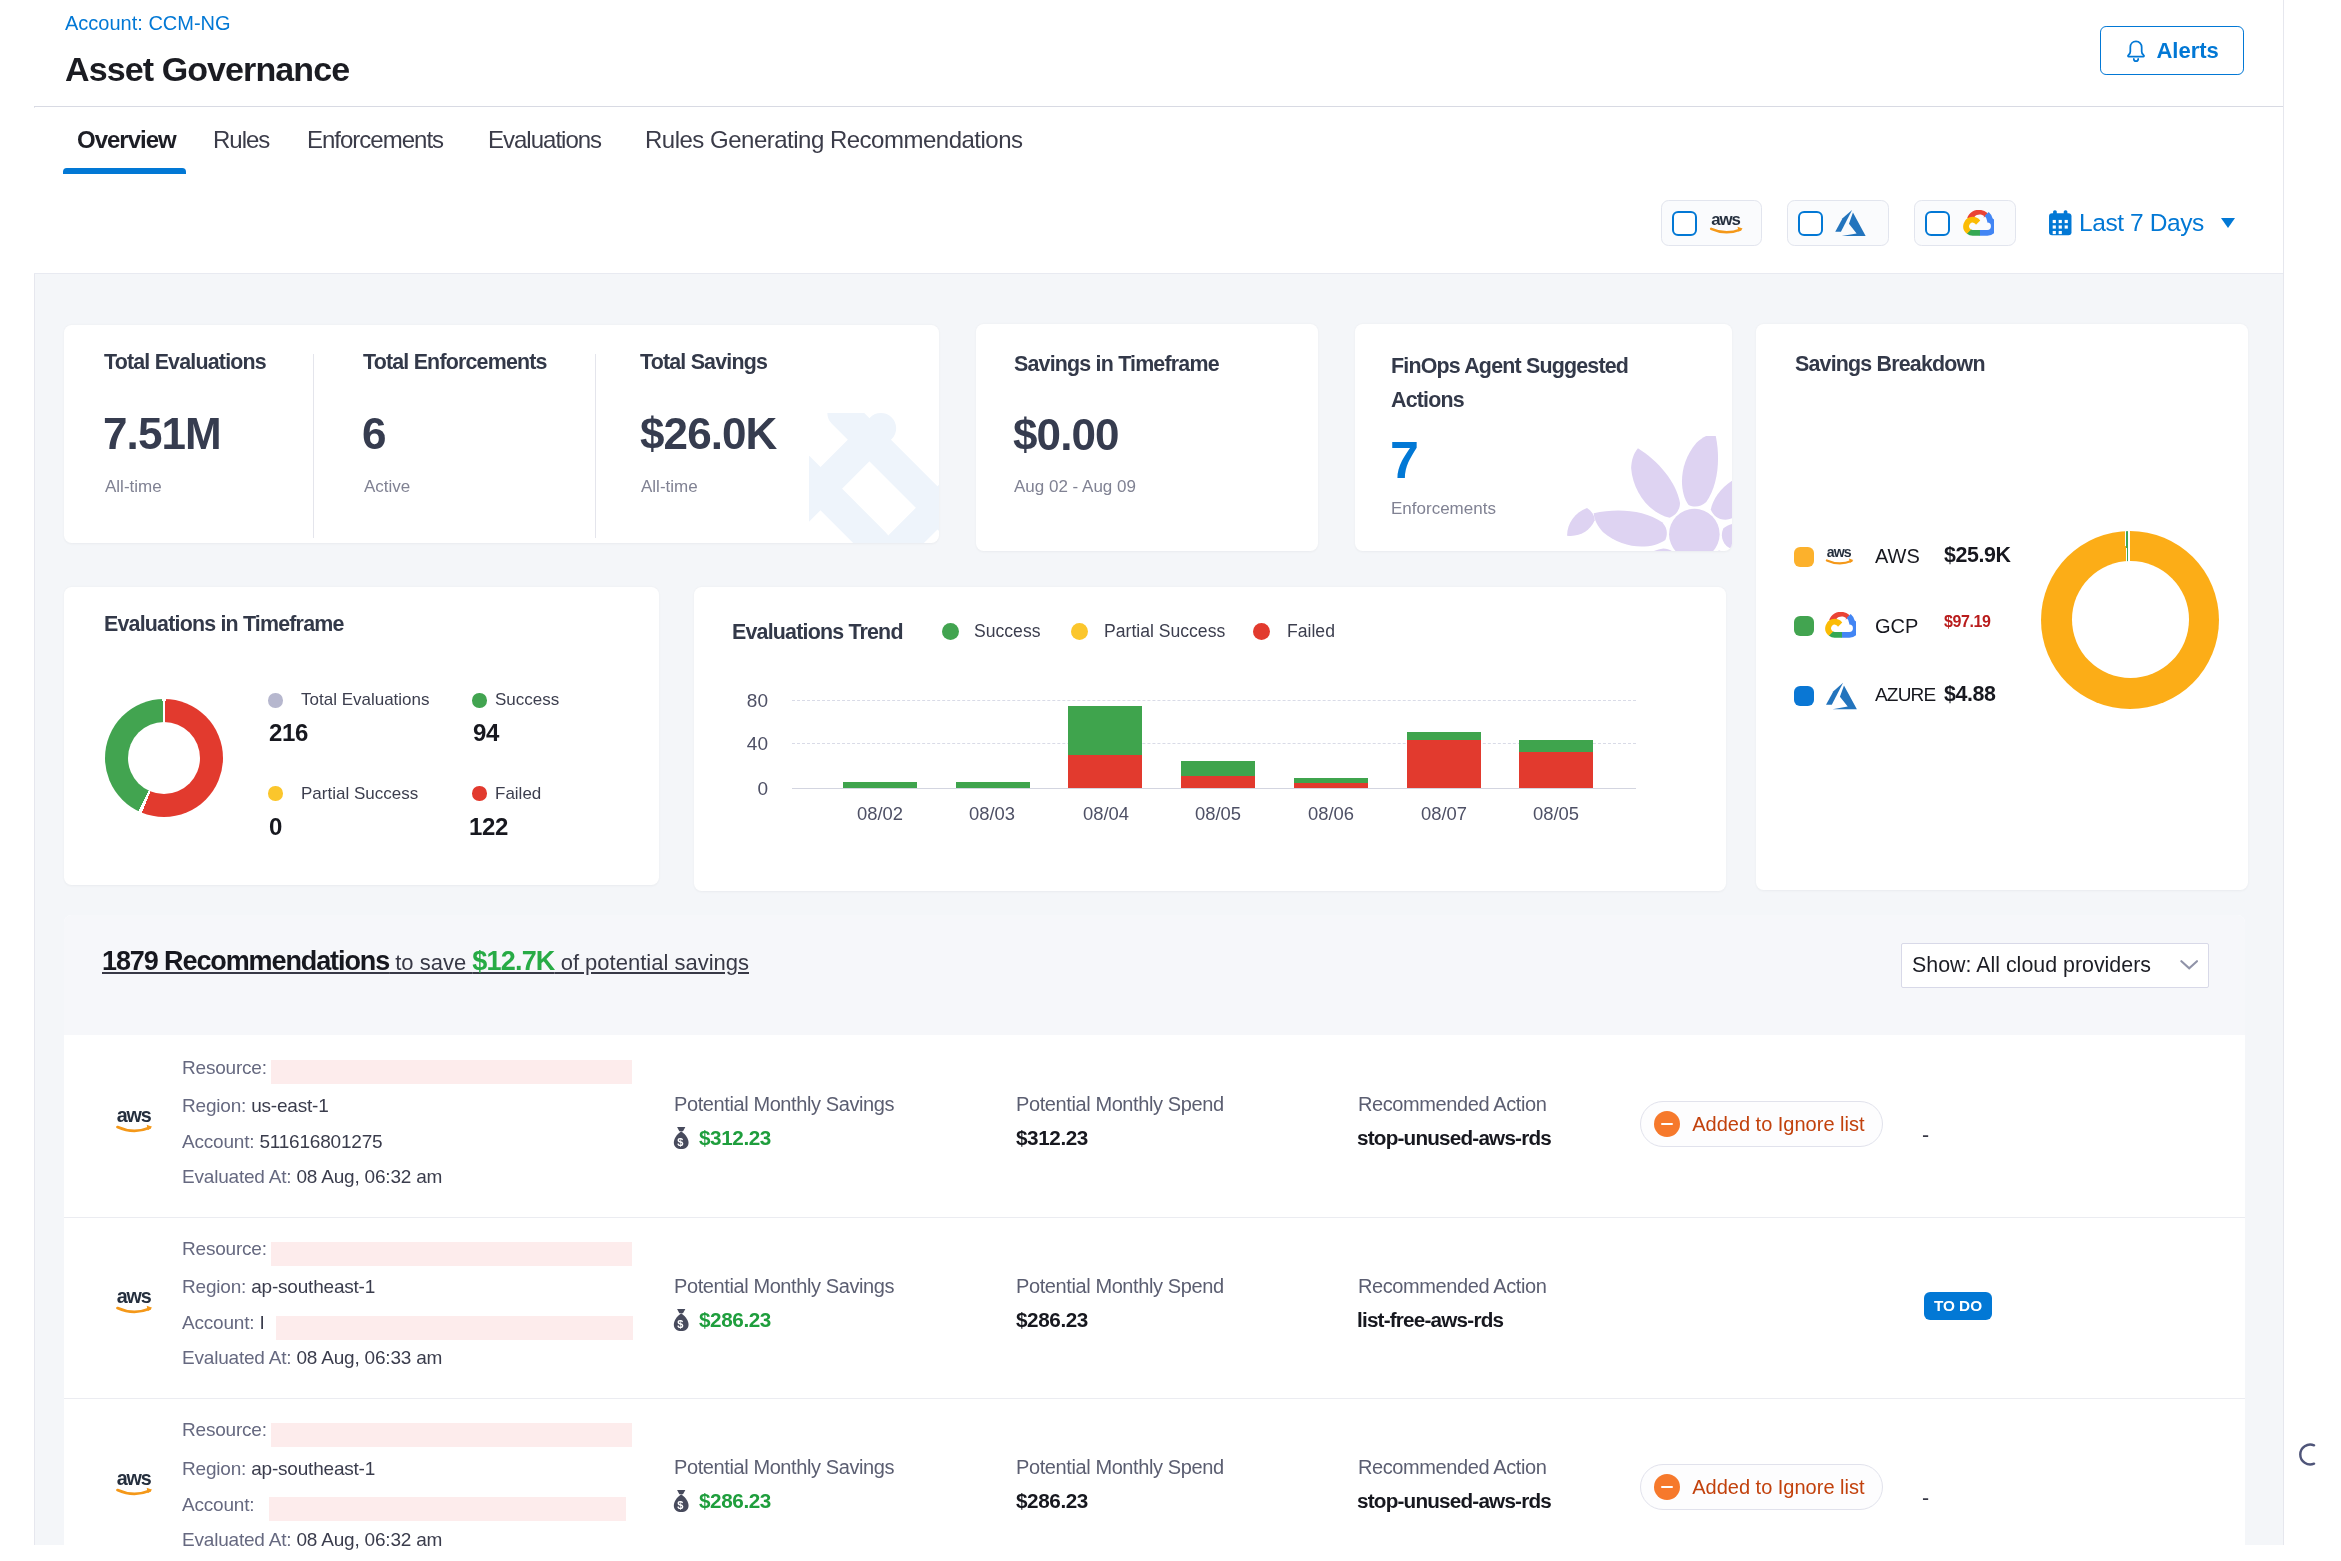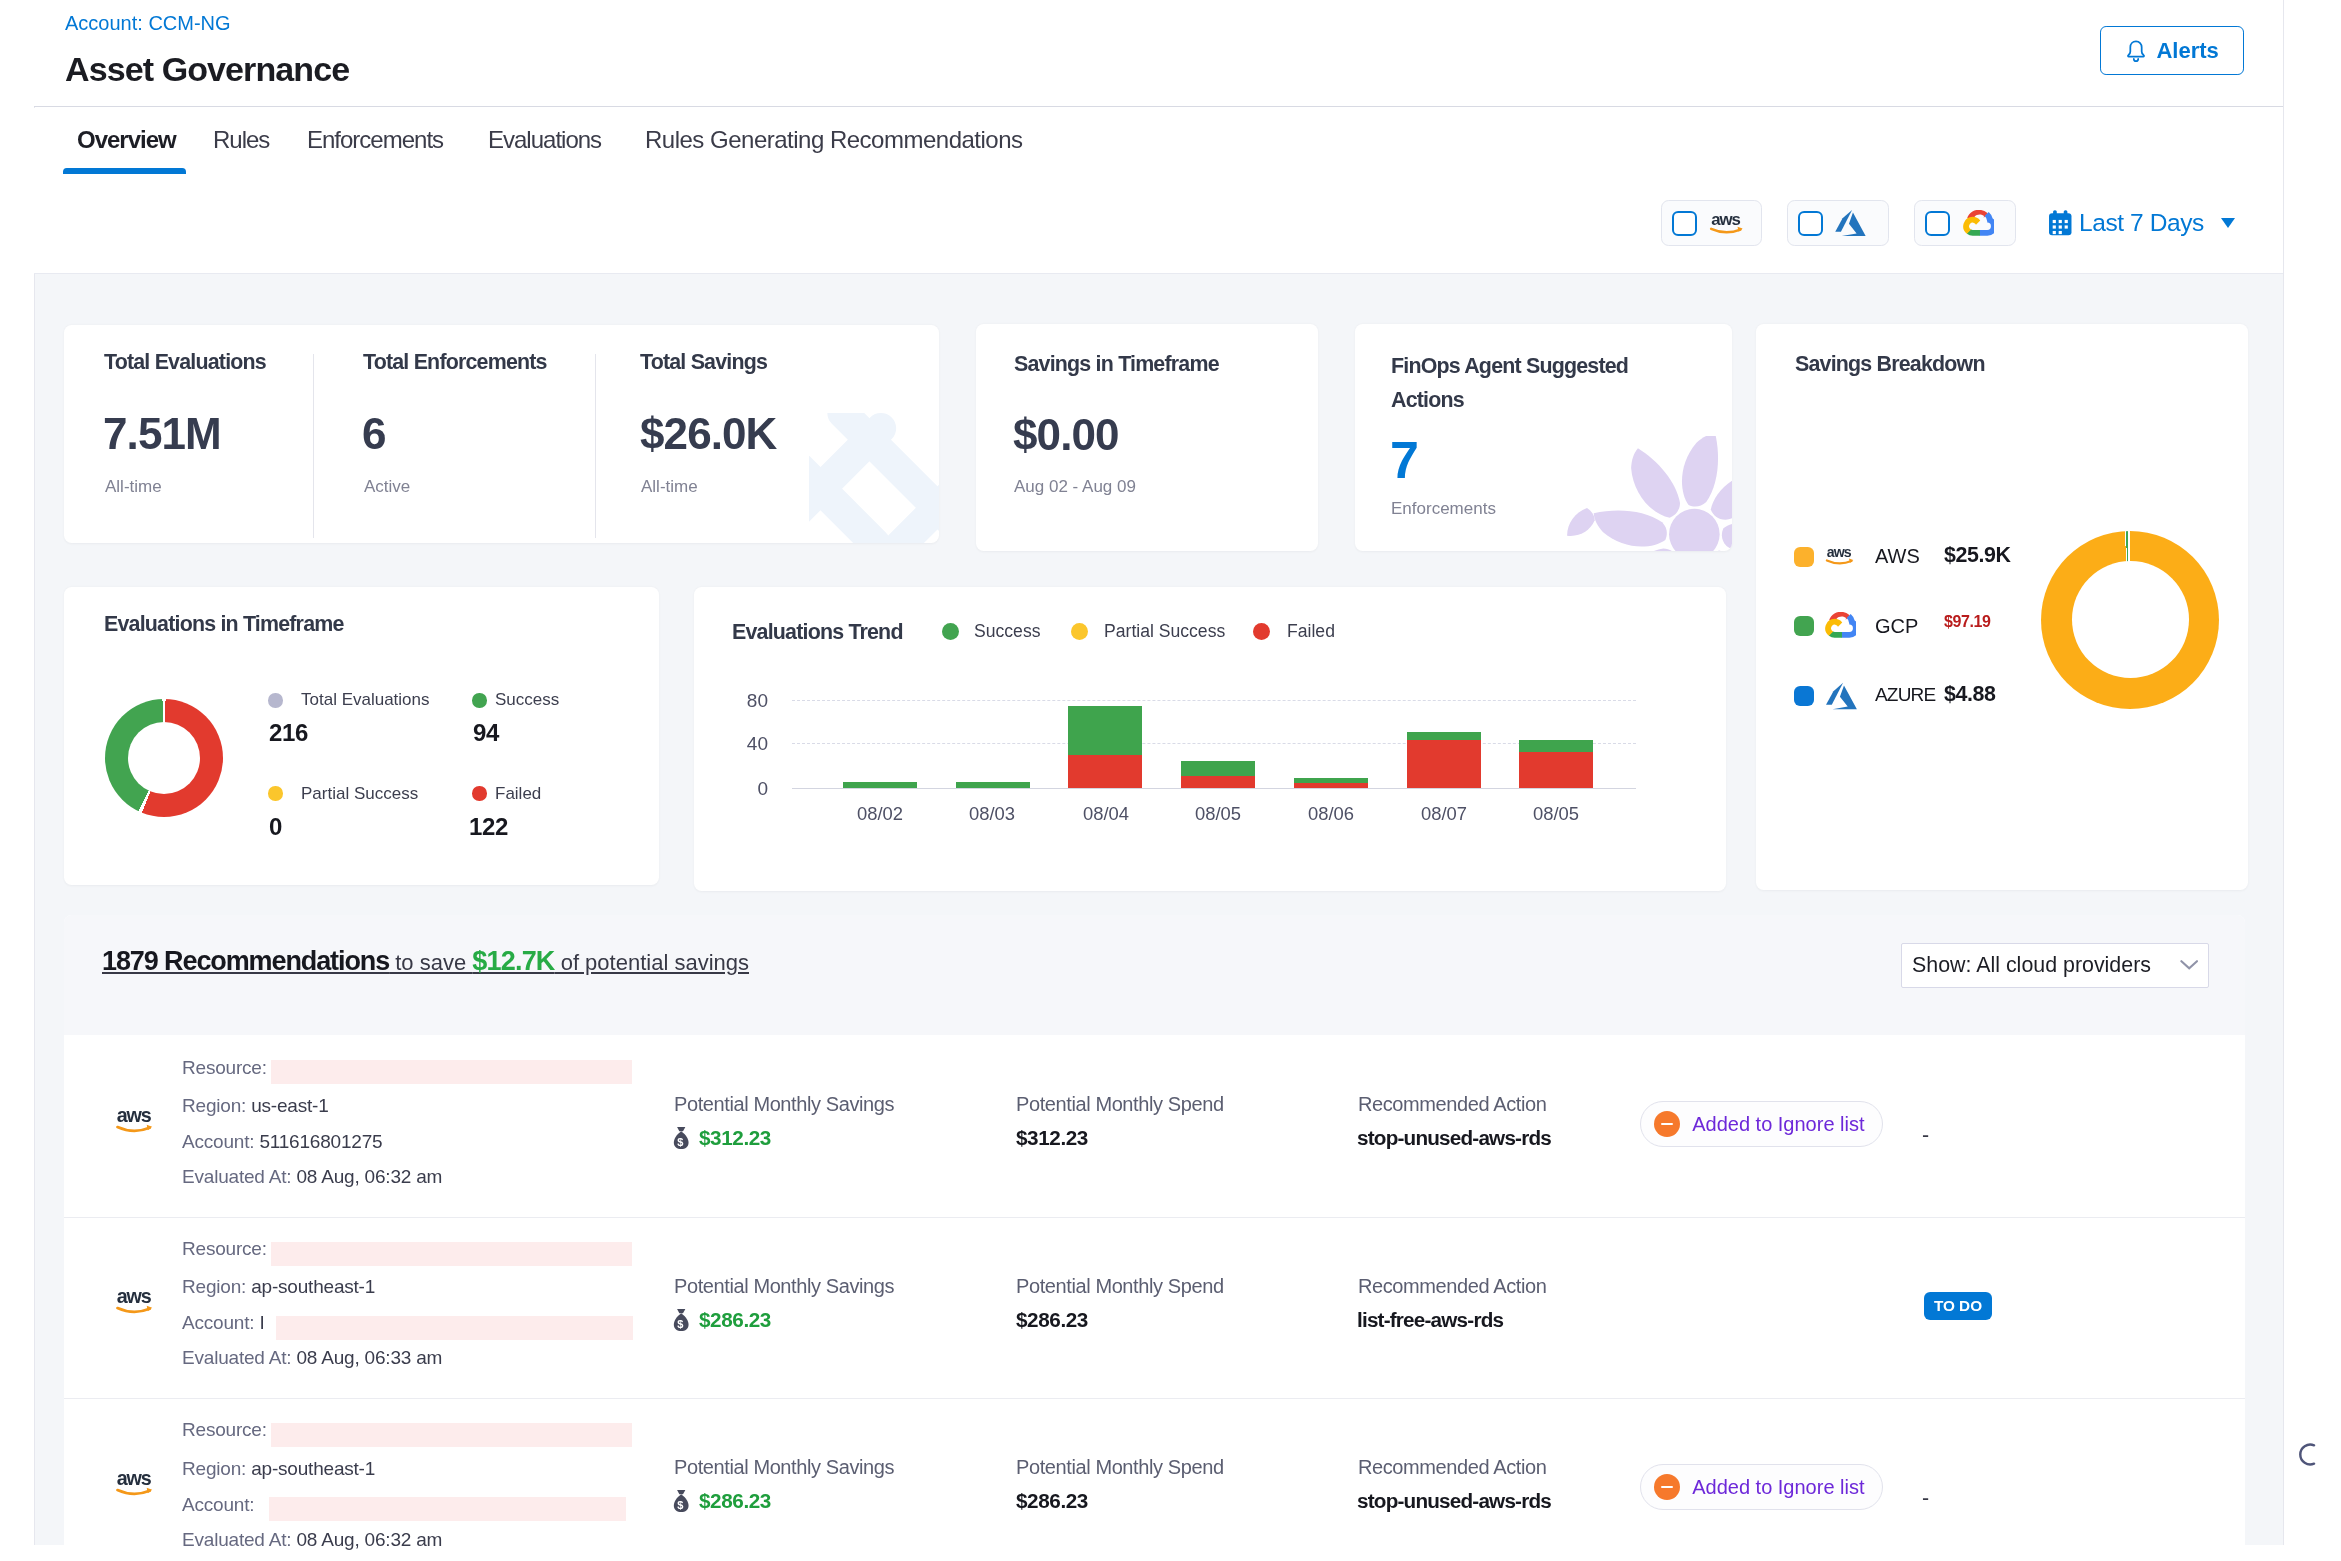--- a/index.html
+++ b/index.html
@@ -26,21 +26,21 @@
 .ctitle { position:absolute; font-size:21.4px; font-weight:bold; color:#333949; letter-spacing:-0.8px; }
 .bignum { position:absolute; font-size:44px; font-weight:bold; color:#363c4f; letter-spacing:-0.9px; }
 .sub { position:absolute; font-size:17px; color:#808293; }
 .divline { position:absolute; width:0.8px; background:#e4e5ec; }
 
 .rowlabel { position:absolute; font-size:19px; color:#666980; letter-spacing:-0.2px; }
 .rowlabel b { color:#3a3c4c; font-weight:normal; }
 .collabel { position:absolute; font-size:20px; color:#5b5e71; letter-spacing:-0.4px; }
 .colval { position:absolute; font-size:20.7px; font-weight:bold; color:#17181f; letter-spacing:-0.4px; }
 .pinkbar { position:absolute; height:24px; background:#fdecec; }
-.pill { position:absolute; width:243px; height:46px; background:#fdfdfe; border:0.8px solid #e1e2ec; border-radius:23px; display:flex; align-items:center; padding-left:13px; gap:12.2px; font-size:20px; color:#6d28d9; white-space:nowrap; }
+.pill { position:absolute; width:243px; height:46px; background:#fdfdfe; border:0.8px solid #e1e2ec; border-radius:23px; display:flex; align-items:center; padding-left:13px; gap:12.2px; font-size:20px; color:#c2410c; white-space:nowrap; }
 .pilldot { width:26px; height:26px; min-width:26px; border-radius:50%; background:#f6792c; display:flex; align-items:center; justify-content:center; }
 .pilldot::after { content:""; width:12.2px; height:2.7px; background:#fff; border-radius:1.5px; }
 .rowline { position:absolute; left:0; width:2181px; height:0.8px; background:#ebecf1; }
 .legdot { position:absolute; width:14.5px; height:14.5px; border-radius:50%; }
 .leglabel { position:absolute; font-size:17px; color:#3c3e4e; }
 .legval { position:absolute; font-size:24px; font-weight:bold; color:#17181f; letter-spacing:-0.4px; }
 .tlegdot { position:absolute; width:17px; height:17px; border-radius:50%; }
 .tleglabel { position:absolute; font-size:17.6px; color:#3c3e4e; }
 .xlab { position:absolute; width:84px; text-align:center; font-size:18.4px; color:#4e5065; }
 .ylab { position:absolute; width:31px; text-align:right; font-size:19px; color:#4e5065; }

